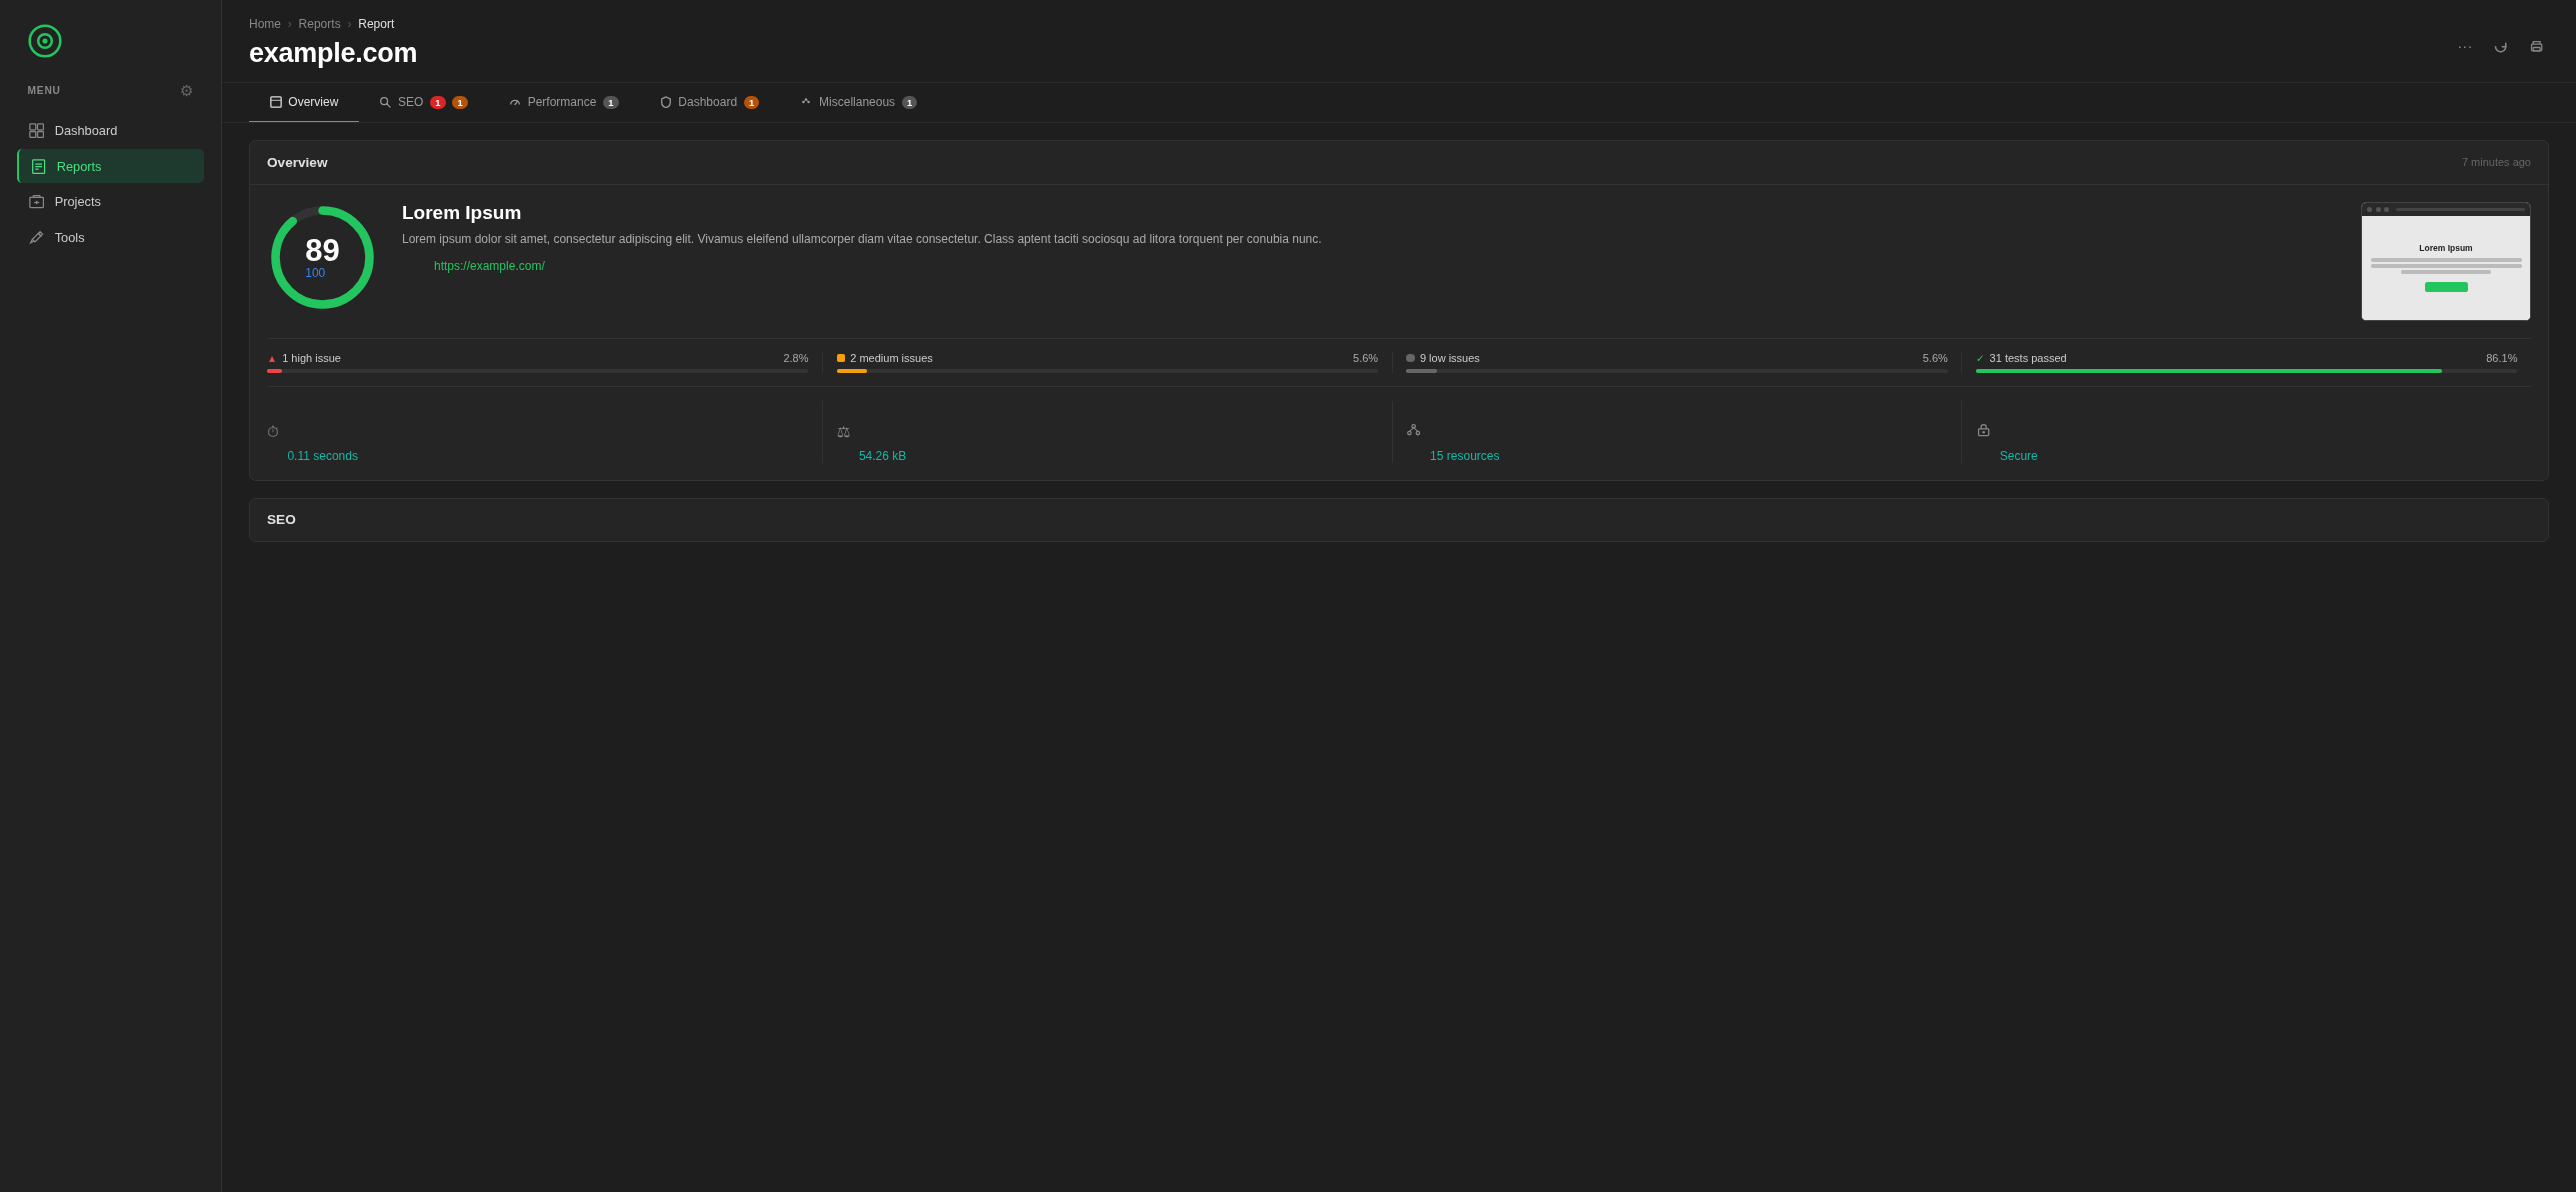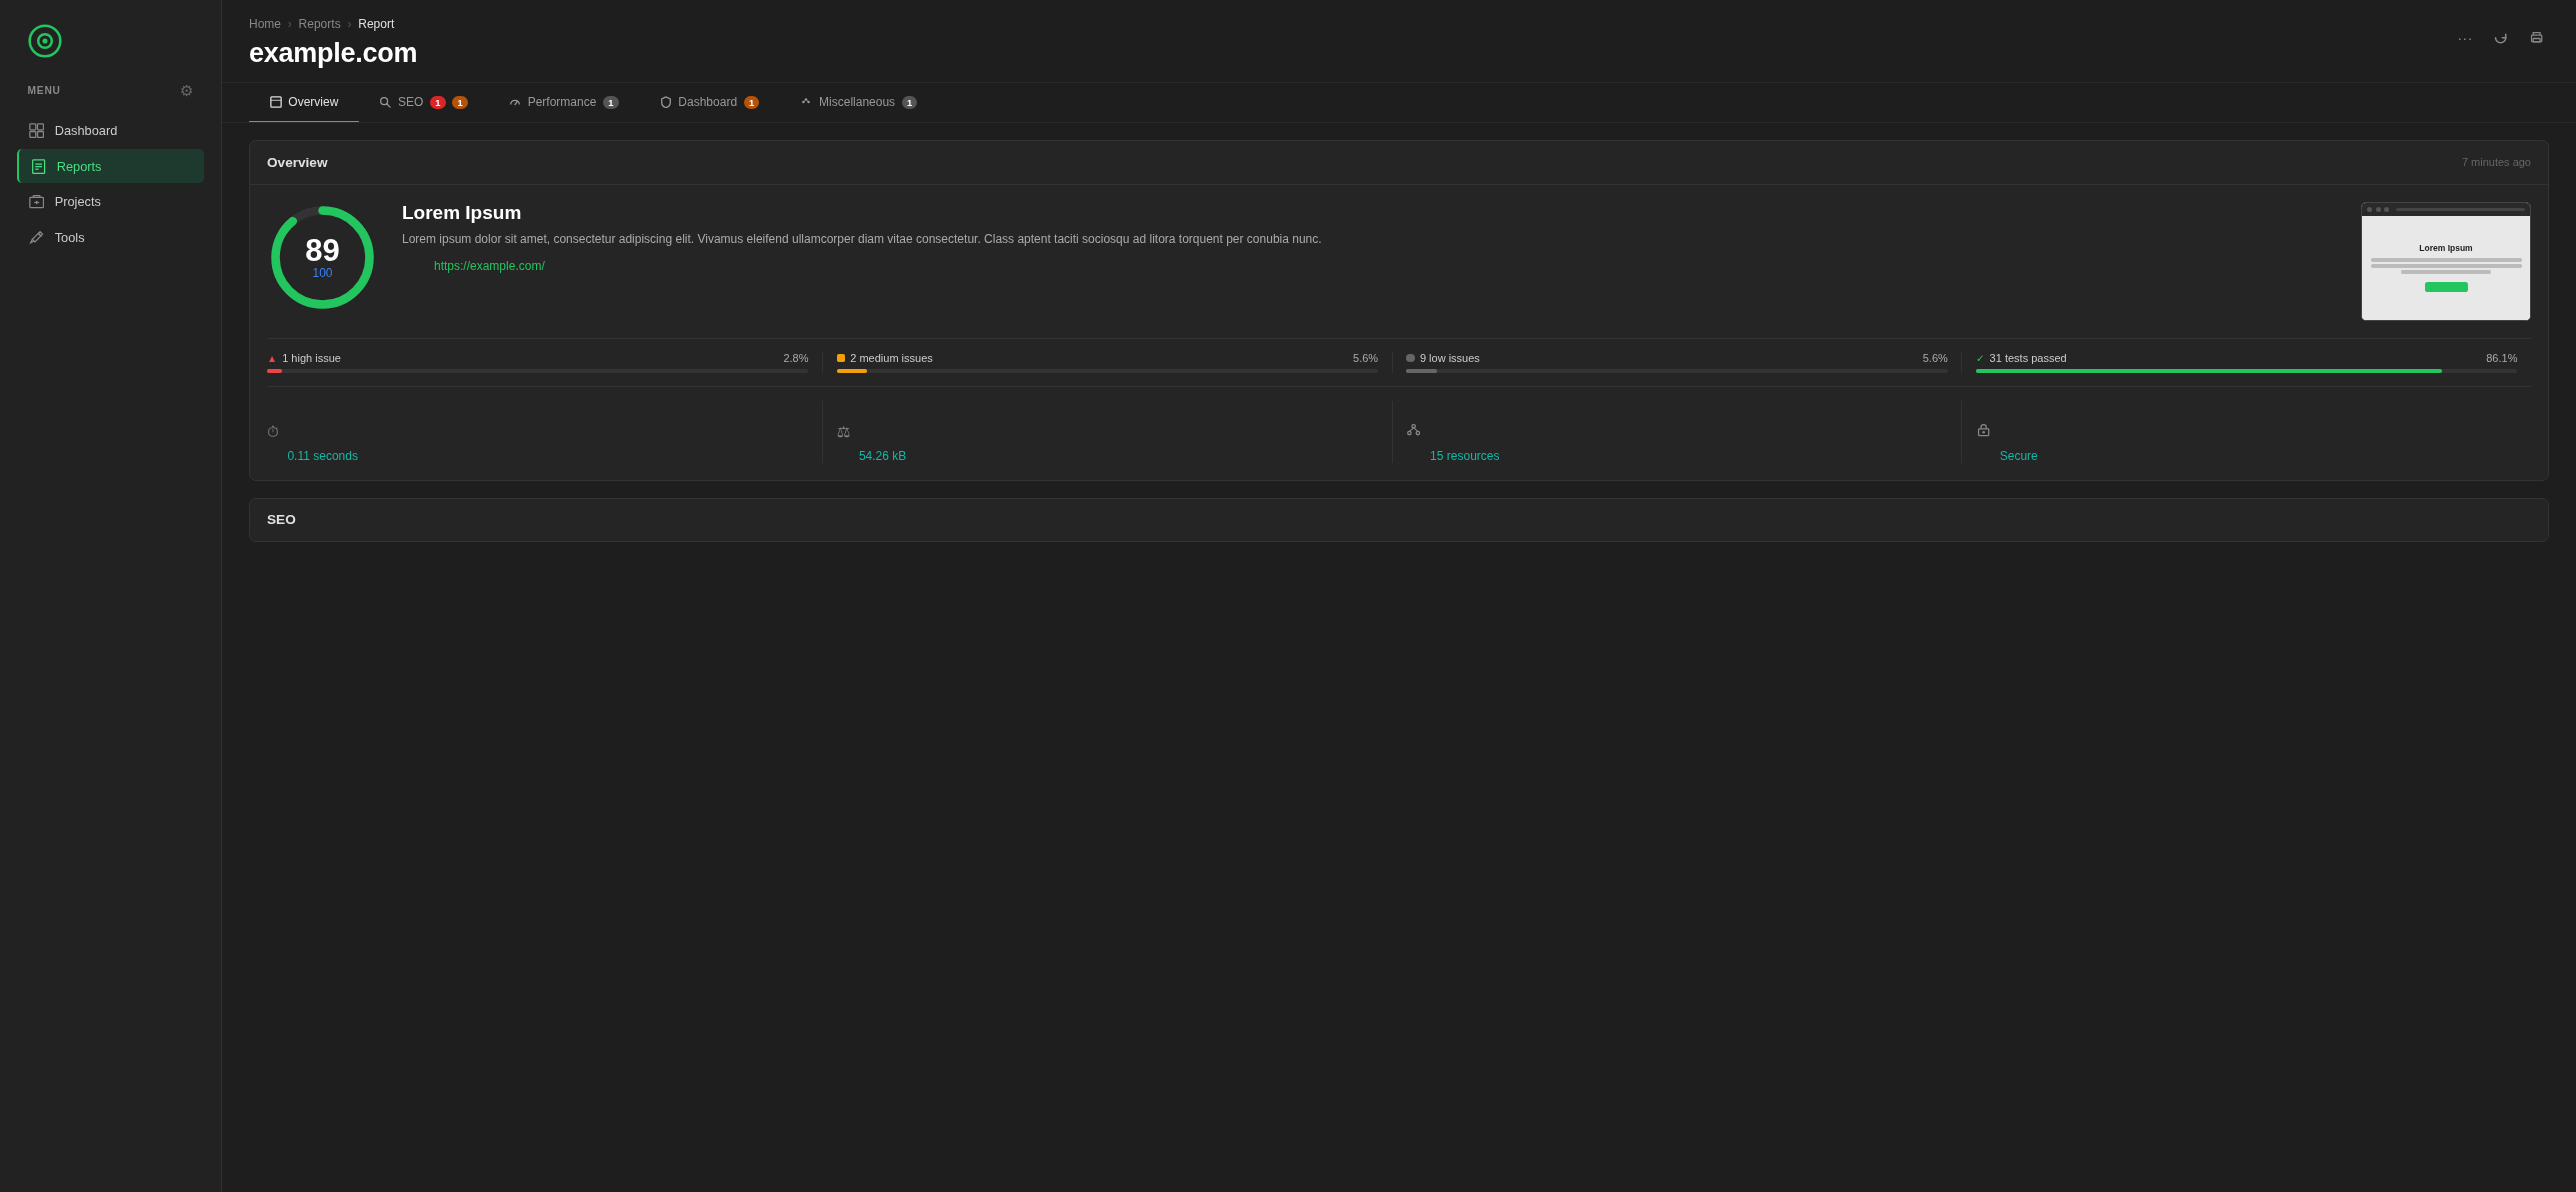--- a/index.html
+++ b/index.html
@@ -80,21 +80,21 @@
       background: #1e1e1e;
       overflow-y: auto;
       padding: 0;
     }
 
     
     .header {
       padding: 17px 27px 13.6px;
       border-bottom: 0.9px solid #2a2a2a;
       display: flex;
-      align-items: flex-start;
+      align-items: center;
       justify-content: space-between;
     }
     .header-left {}
     .breadcrumb {
       display: flex;
       align-items: center;
       gap: 6.8px;
       font-size: 12px;
       color: #888;
       margin-bottom: 6.8px;
@@ -212,21 +212,20 @@
       height: 111px;
     }
     .score-circle-wrap svg {
       transform: rotate(-90deg);
     }
     .score-center {
       position: absolute;
       top: 50%;
       left: 50%;
       transform: translate(-50%, -50%);
-      text-align: center;
     }
     .score-number {
       font-size: 31px;
       font-weight: 700;
       color: #ffffff;
       line-height: 1;
     }
     .score-max {
       font-size: 12px;
       color: #3b82f6;

